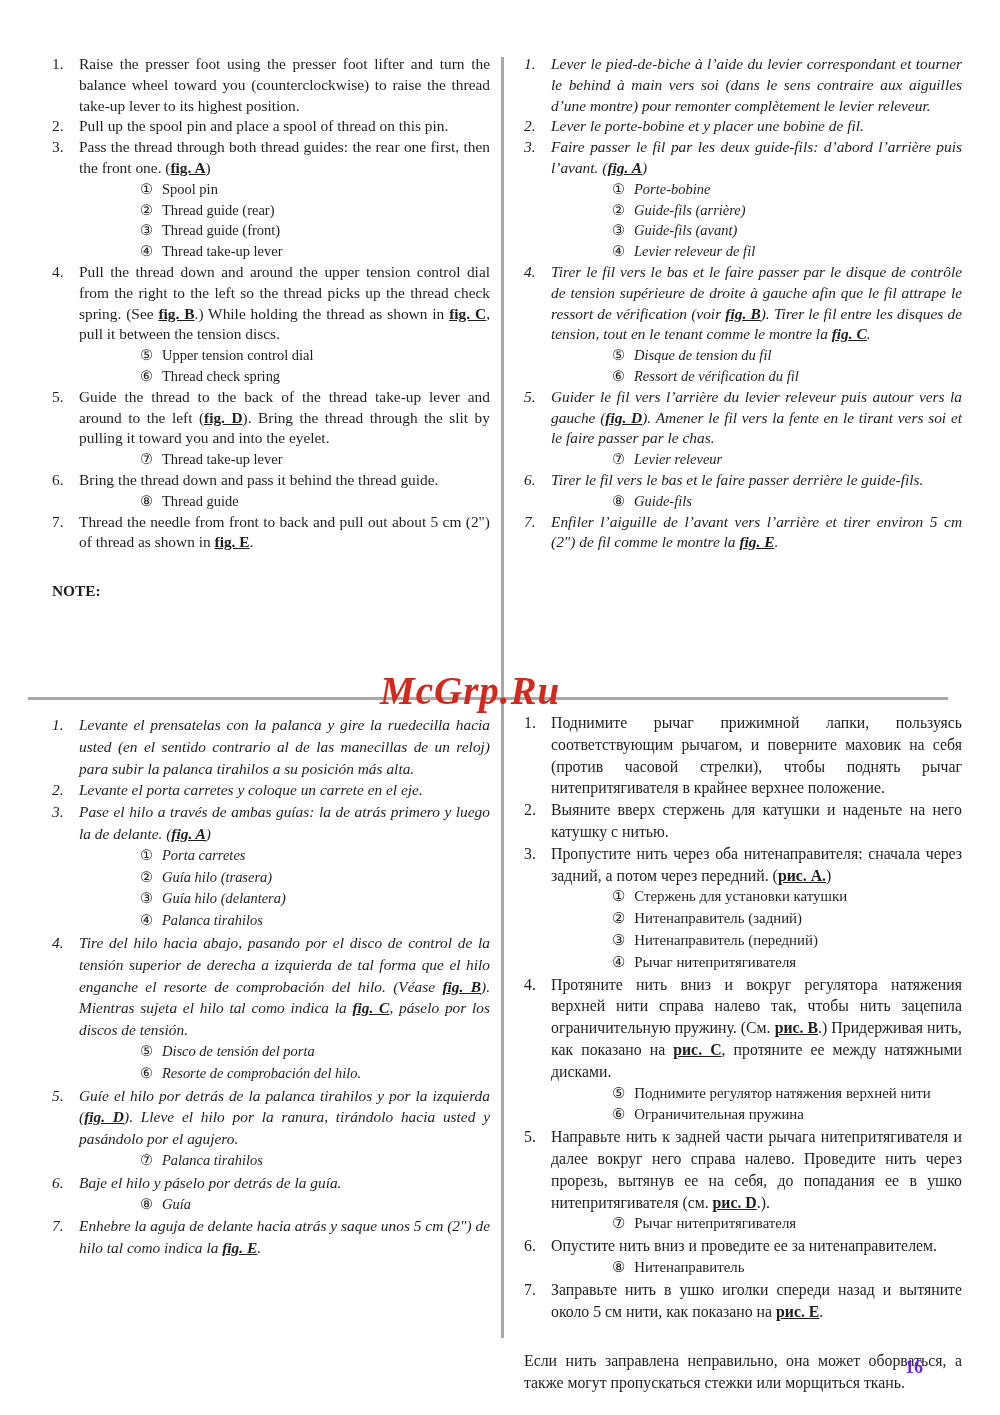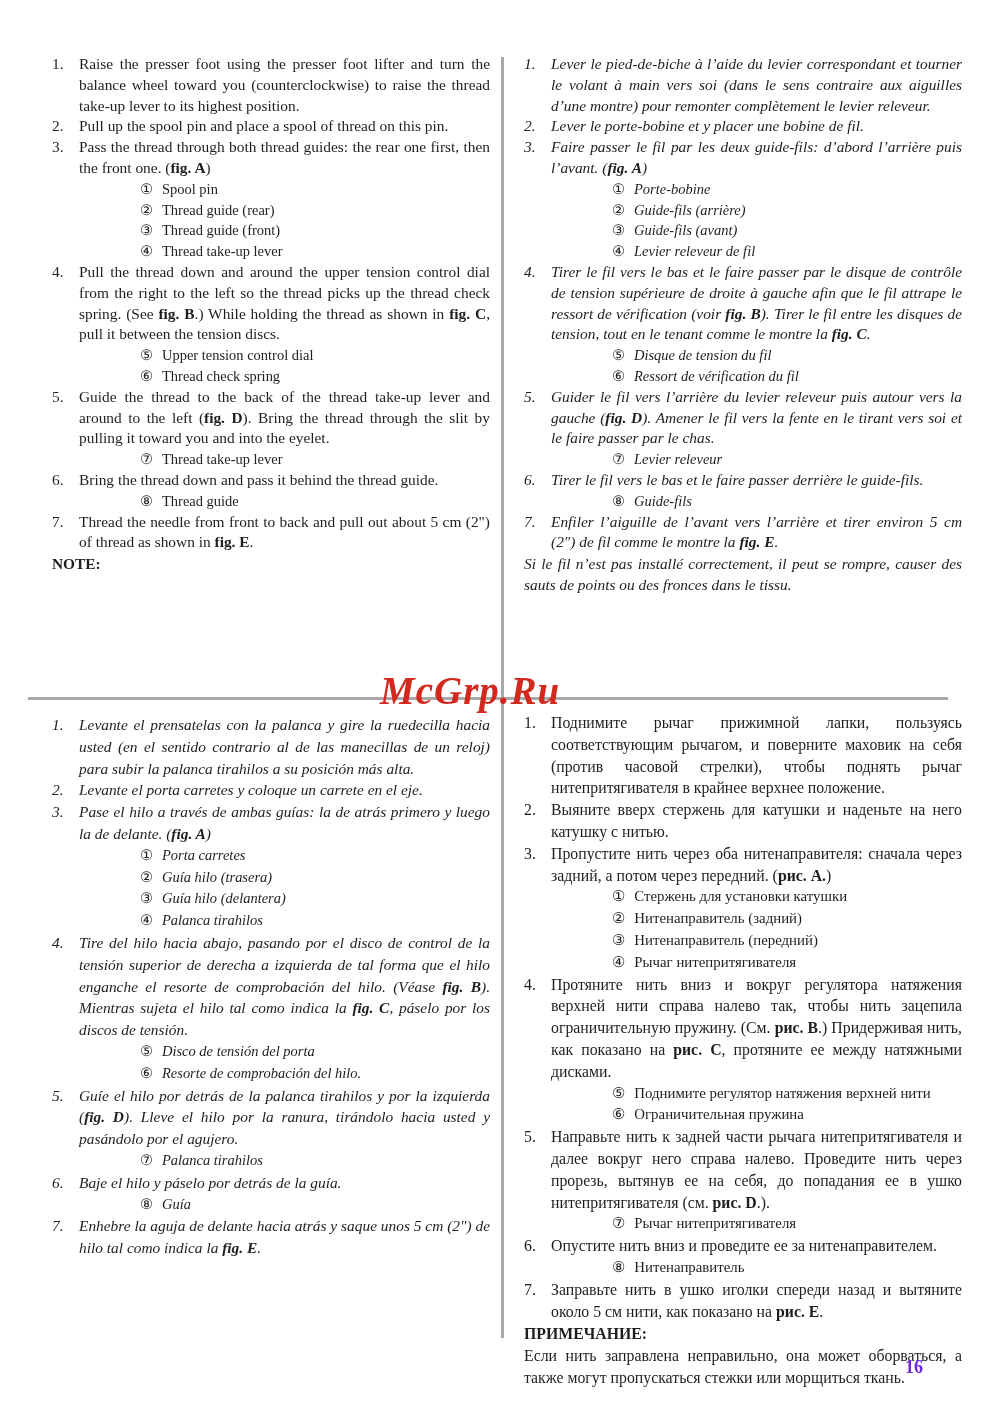--- a/index.html
+++ b/index.html
@@ -31,24 +31,24 @@
   .quad.tr { left: 524px; top: 54px;  width: 438px; }
   .quad.bl { left: 52px;  top: 714px; width: 438px; line-height: 21.8px; }
   .quad.br { left: 524px; top: 712px; width: 438px; line-height: 21.8px; font-size: 15.8px; }
   .quad.italic { font-style: italic; }
 
   .item { display: flex; }
   .item .num { flex: 0 0 27px; }
   .item .itext { flex: 1; text-align: justify; }
   .sub { display: flex; margin-left: 88px; font-size: 0.94em; }
   .sub .bullet { margin-right: 9px; font-style: normal; }
-  .note { margin-top: 1px; }
+  .note { margin-top: 28px; }
   .note-title { font-weight: bold; }
   .note-body { text-align: justify; }
-  b { font-weight: bold; }
+  b { font-weight: bold; text-decoration: underline; }
 
   
   .watermark {
     position: absolute;
     left: 380px; top: 668px;
     font-family: "Liberation Serif", serif;
     font-style: italic;
     font-weight: bold;
     font-size: 39px;
     letter-spacing: 1px;
@@ -138,21 +138,21 @@
       </div>
     <div class="note">
       <div class="note-title">NOTE:</div>
     </div>
   </div>
 
   <div class="quad tr italic">
     <div>
         <div class="item">
           <span class="num">1.</span>
-          <div class="itext">Lever le pied-de-biche à l’aide du levier correspondant et tourner le volant à main vers soi (dans le sens contraire aux aiguilles d’une montre) pour remonter complètement le levier releveur.</div>
+          <div class="itext">Lever le pied-de-biche à l’aide du levier correspondant et tourner le behind à main vers soi (dans le sens contraire aux aiguilles d’une montre) pour remonter complètement le levier releveur.</div>
         </div>
         <div class="item">
           <span class="num">2.</span>
           <div class="itext">Lever le porte-bobine et y placer une bobine de fil.</div>
         </div>
         <div class="item">
           <span class="num">3.</span>
           <div class="itext">Faire passer le fil par les deux guide-fils: d’abord l’arrière puis l’avant. (<b>fig. A</b>)</div>
         </div>
         <div class="sub">
@@ -198,21 +198,20 @@
         <div class="sub">
           <span class="bullet">⑧</span>
           <span class="slabel">Guide-fils</span>
         </div>
         <div class="item">
           <span class="num">7.</span>
           <div class="itext">Enfiler l’aiguille de l’avant vers l’arrière et tirer environ 5 cm (2") de fil comme le montre la <b>fig. E</b>.</div>
         </div>
       </div>
     <div class="note">
-      <div class="note-body">Si le fil n’est pas installé correctement, il peut se rompre, causer des sauts de points ou des fronces dans le tissu.</div>
     </div>
   </div>
 
   <div class="quad bl italic">
     <div>
         <div class="item">
           <span class="num">1.</span>
           <div class="itext">Levante el prensatelas con la palanca y gire la ruedecilla hacia usted (en el sentido contrario al de las manecillas de un reloj) para subir la palanca tirahilos a su posición más alta.</div>
         </div>
         <div class="item">
@@ -331,21 +330,20 @@
         <div class="sub">
           <span class="bullet">⑧</span>
           <span class="slabel">Нитенаправитель</span>
         </div>
         <div class="item">
           <span class="num">7.</span>
           <div class="itext">Заправьте нить в ушко иголки спереди назад и вытяните около 5 см нити, как показано на <b>рис. E</b>.</div>
         </div>
       </div>
     <div class="note">
-      <div class="note-title">ПРИМЕЧАНИЕ:</div>
       <div class="note-body">Если нить заправлена неправильно, она может оборваться, а также могут пропускаться стежки или морщиться ткань.</div>
     </div>
   </div>
 
   <div class="watermark">McGrp.Ru</div>
 
   <div class="page-number">16</div>
 
 </div>
 

